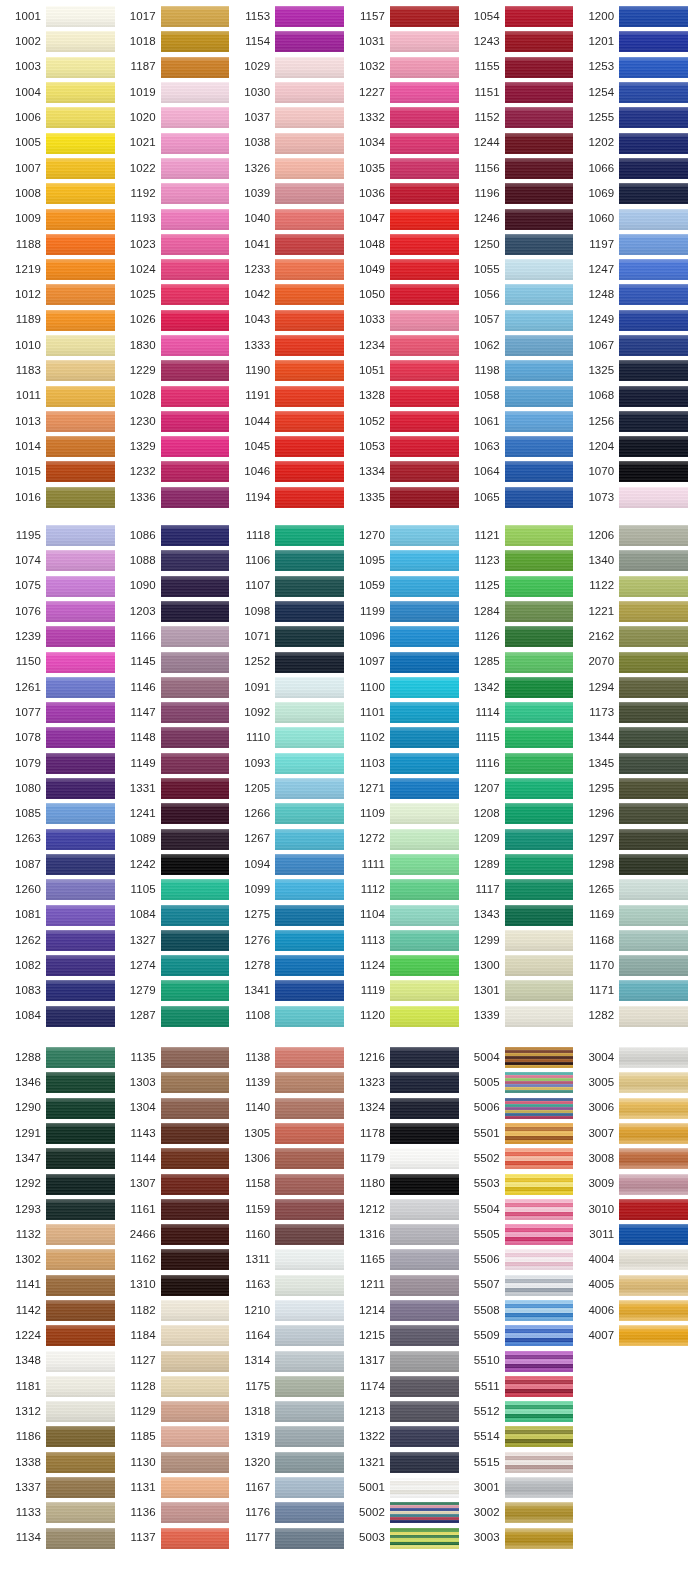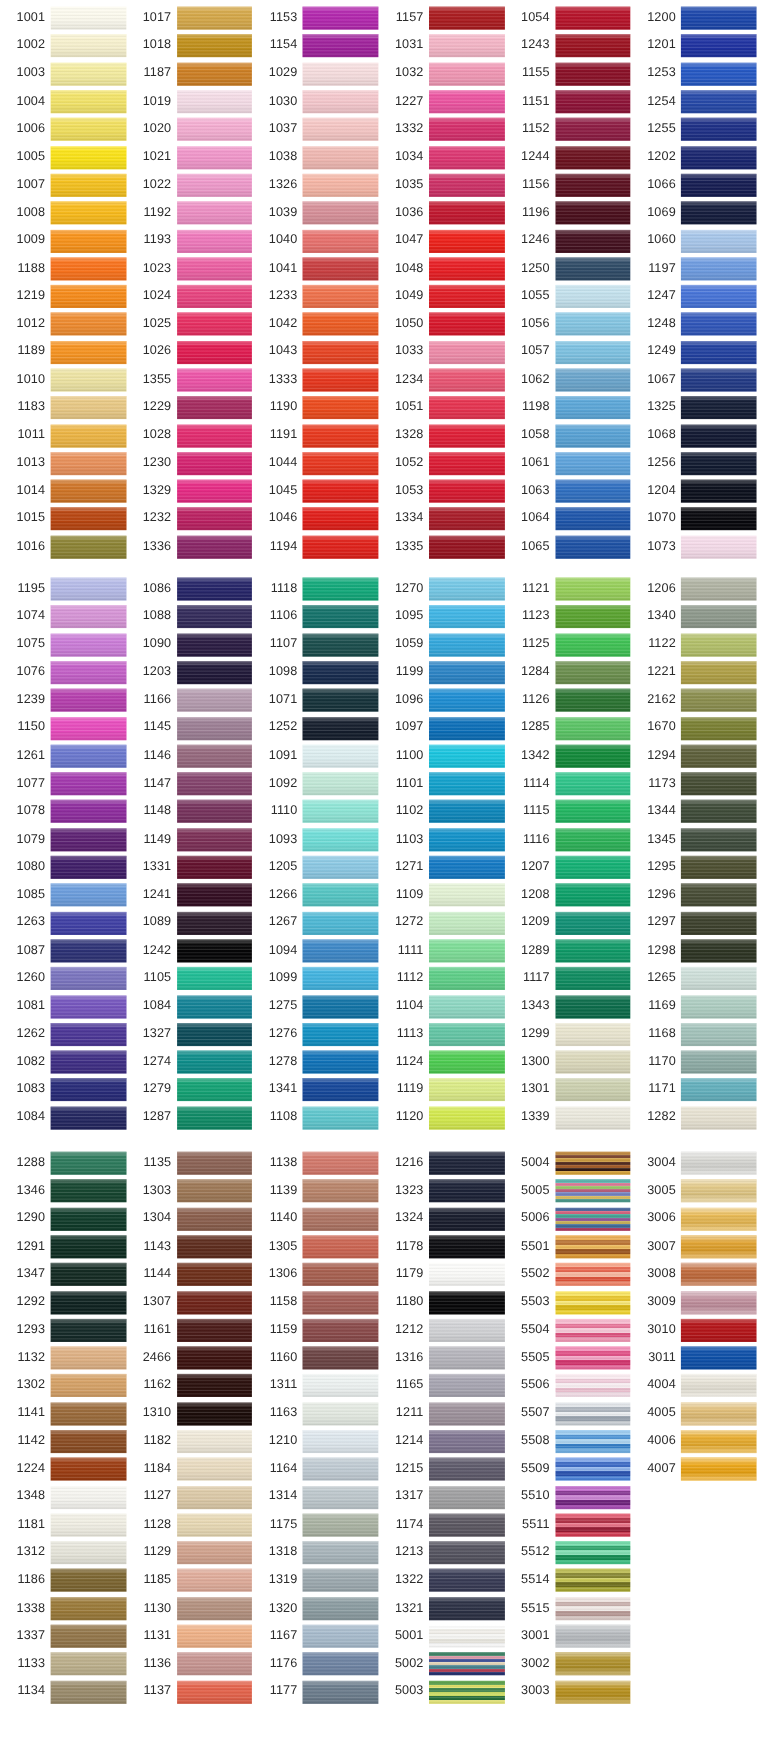--- a/index.html
+++ b/index.html
@@ -295,21 +295,21 @@
               <div class="swatch" title="1025" style="background: rgb(232, 47, 98);"></div>
             </div>
           </div>
           <div class="swatch-row">
             <div class="code">1026</div>
             <div class="swatch-wrap">
               <div class="swatch" title="1026" style="background: rgb(225, 26, 80);"></div>
             </div>
           </div>
           <div class="swatch-row">
-            <div class="code">1355</div>
+            <div class="code">1830</div>
             <div class="swatch-wrap">
               <div class="swatch" title="1027" style="background: rgb(237, 83, 167);"></div>
             </div>
           </div>
           <div class="swatch-row">
             <div class="code">1229</div>
             <div class="swatch-wrap">
               <div class="swatch" title="1229" style="background: rgb(165, 42, 94);"></div>
             </div>
           </div>
@@ -1469,21 +1469,21 @@
               <div class="swatch" title="1221" style="background: rgb(176, 160, 70);"></div>
             </div>
           </div>
           <div class="swatch-row">
             <div class="code">2162</div>
             <div class="swatch-wrap">
               <div class="swatch" title="1172" style="background: rgb(139, 142, 78);"></div>
             </div>
           </div>
           <div class="swatch-row">
-            <div class="code">1670</div>
+            <div class="code">2070</div>
             <div class="swatch-wrap">
               <div class="swatch" title="1330" style="background: rgb(121, 127, 49);"></div>
             </div>
           </div>
           <div class="swatch-row">
             <div class="code">1294</div>
             <div class="swatch-wrap">
               <div class="swatch" title="1294" style="background: rgb(93, 95, 58);"></div>
             </div>
           </div>

